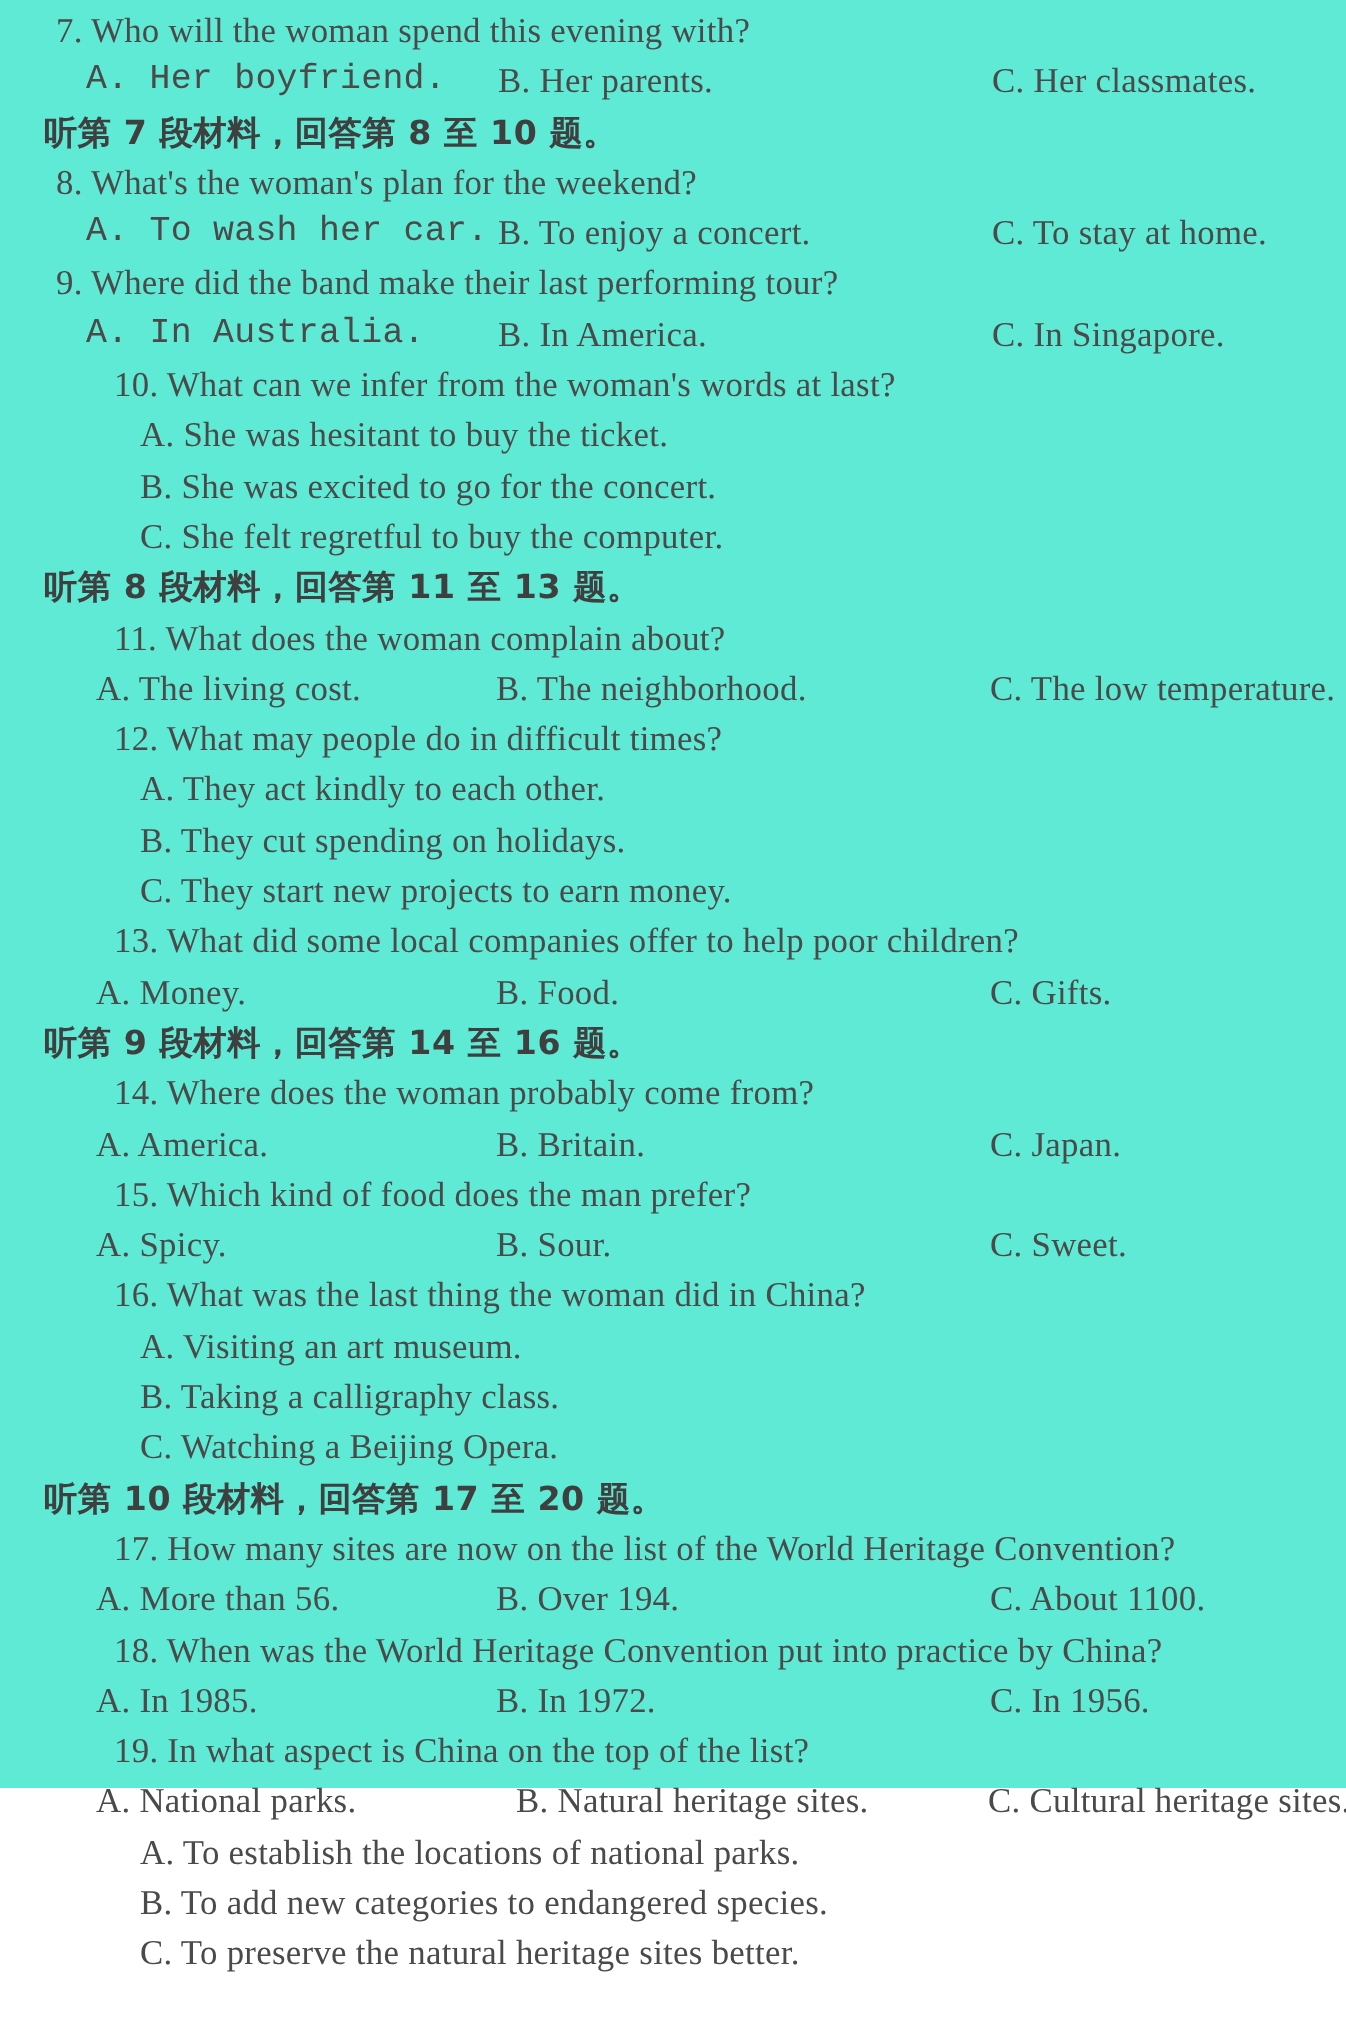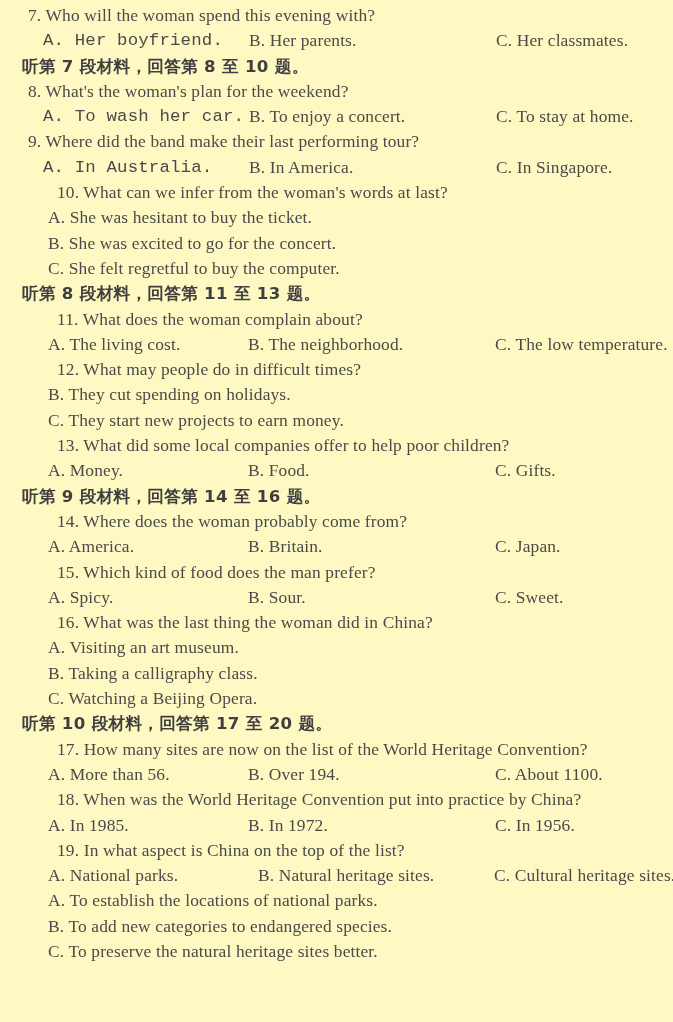--- a/index.html
+++ b/index.html
@@ -12,22 +12,22 @@
     width: 673px;
     height: 1022px;
     font-family: "Liberation Serif", "DejaVu Serif", serif;
     color: #4a4a4a;
     overflow: hidden;
     position: relative;
   }
   #page {
     position: relative;
     width: 673px;
-    height: 1022px;
-    background: #fef9c3;
+    height: 894px;
+    background: #5eead4;
     padding-top: 3px;
     box-sizing: border-box;
   }
   .line {
     position: relative;
     height: 25.3px;
     line-height: 25.3px;
     white-space: nowrap;
     font-size: 17.4px;
     letter-spacing: 0.15px;
@@ -44,21 +44,21 @@
   .cn-line {
     padding-left: 22px;
     font-family: "DejaVu Sans", "Liberation Sans", sans-serif;
     font-size: 16.6px;
     letter-spacing: 0.3px;
     font-weight: 700;
     color: #3f3f3f;
   }
   
   .opt-stack {
-    padding-left: 48px;
+    padding-left: 70px;
   }
   
   .opt-row {
     position: relative;
   }
   .opt-row .col {
     position: absolute;
     top: 0;
     white-space: nowrap;
   }
@@ -114,20 +114,21 @@
   <div class="line cn-line">听第 8 段材料，回答第 11 至 13 题。</div>
 
   <div class="line q-line two-digit">11. What does the woman complain about?</div>
   <div class="line opt-row wide">
     <span class="col col-a">A. The living cost.</span>
     <span class="col col-b">B. The neighborhood.</span>
     <span class="col col-c">C. The low temperature.</span>
   </div>
 
   <div class="line q-line two-digit">12. What may people do in difficult times?</div>
+  <div class="line opt-stack">A. They act kindly to each other.</div>
   <div class="line opt-stack">B. They cut spending on holidays.</div>
   <div class="line opt-stack">C. They start new projects to earn money.</div>
 
   <div class="line q-line two-digit">13. What did some local companies offer to help poor children?</div>
   <div class="line opt-row wide">
     <span class="col col-a">A. Money.</span>
     <span class="col col-b">B. Food.</span>
     <span class="col col-c">C. Gifts.</span>
   </div>
 

